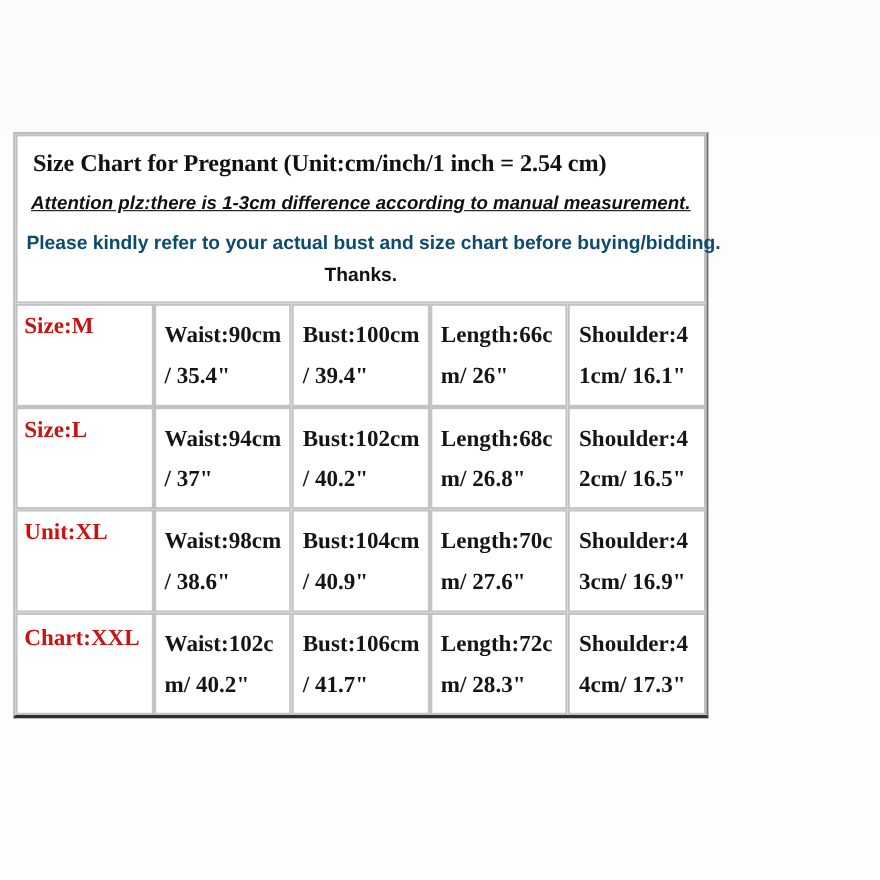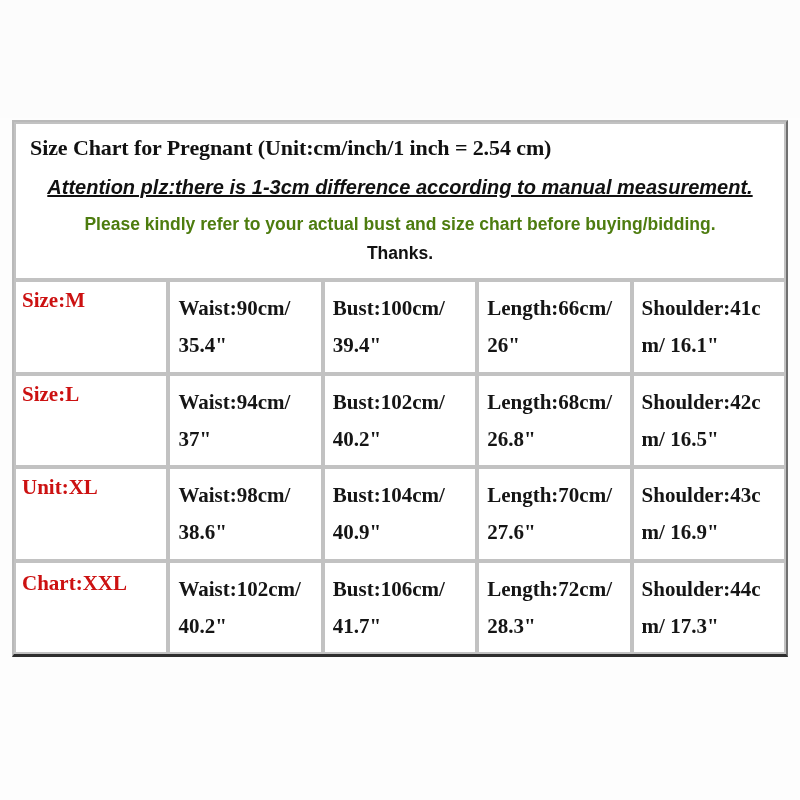--- a/index.html
+++ b/index.html
@@ -32,21 +32,21 @@
   }
 
   .table-wrap {
     position: absolute;
     top: 120px;
     left: 12px;
     width: 776px;
   }
 
   table.size-chart {
-    width: 776px;
+    width: 632px;
     border-collapse: separate;
     border-spacing: 0;
     background: #ffffff;
     border-top: 2px solid #b9b9b9;
     border-left: 2px solid #b9b9b9;
     border-right: 2px solid #707070;
     border-bottom: 3px solid #2e2e2e;
     table-layout: fixed;
   }
 
@@ -72,34 +72,34 @@
     padding-left: 6px;
     letter-spacing: -0.1px;
     line-height: 1.25;
     white-space: nowrap;
   }
 
   .attention-line {
     font-family: "Liberation Sans", sans-serif;
     font-weight: bold;
     font-style: italic;
-    font-size: 20px;
+    font-size: 17px;
     color: #111111;
     text-decoration: underline;
     text-align: center;
     margin-top: 12px;
     line-height: 1.3;
     white-space: nowrap;
   }
 
   .note-line {
     font-family: "Liberation Sans", sans-serif;
     font-weight: bold;
     font-size: 17.5px;
-    color: #4d7c0f;
+    color: #0c4a6e;
     text-align: center;
     margin-top: 12px;
     line-height: 1.45;
     white-space: nowrap;
   }
 
   .thanks-line {
     font-family: "Liberation Sans", sans-serif;
     font-weight: bold;
     font-size: 17.5px;

